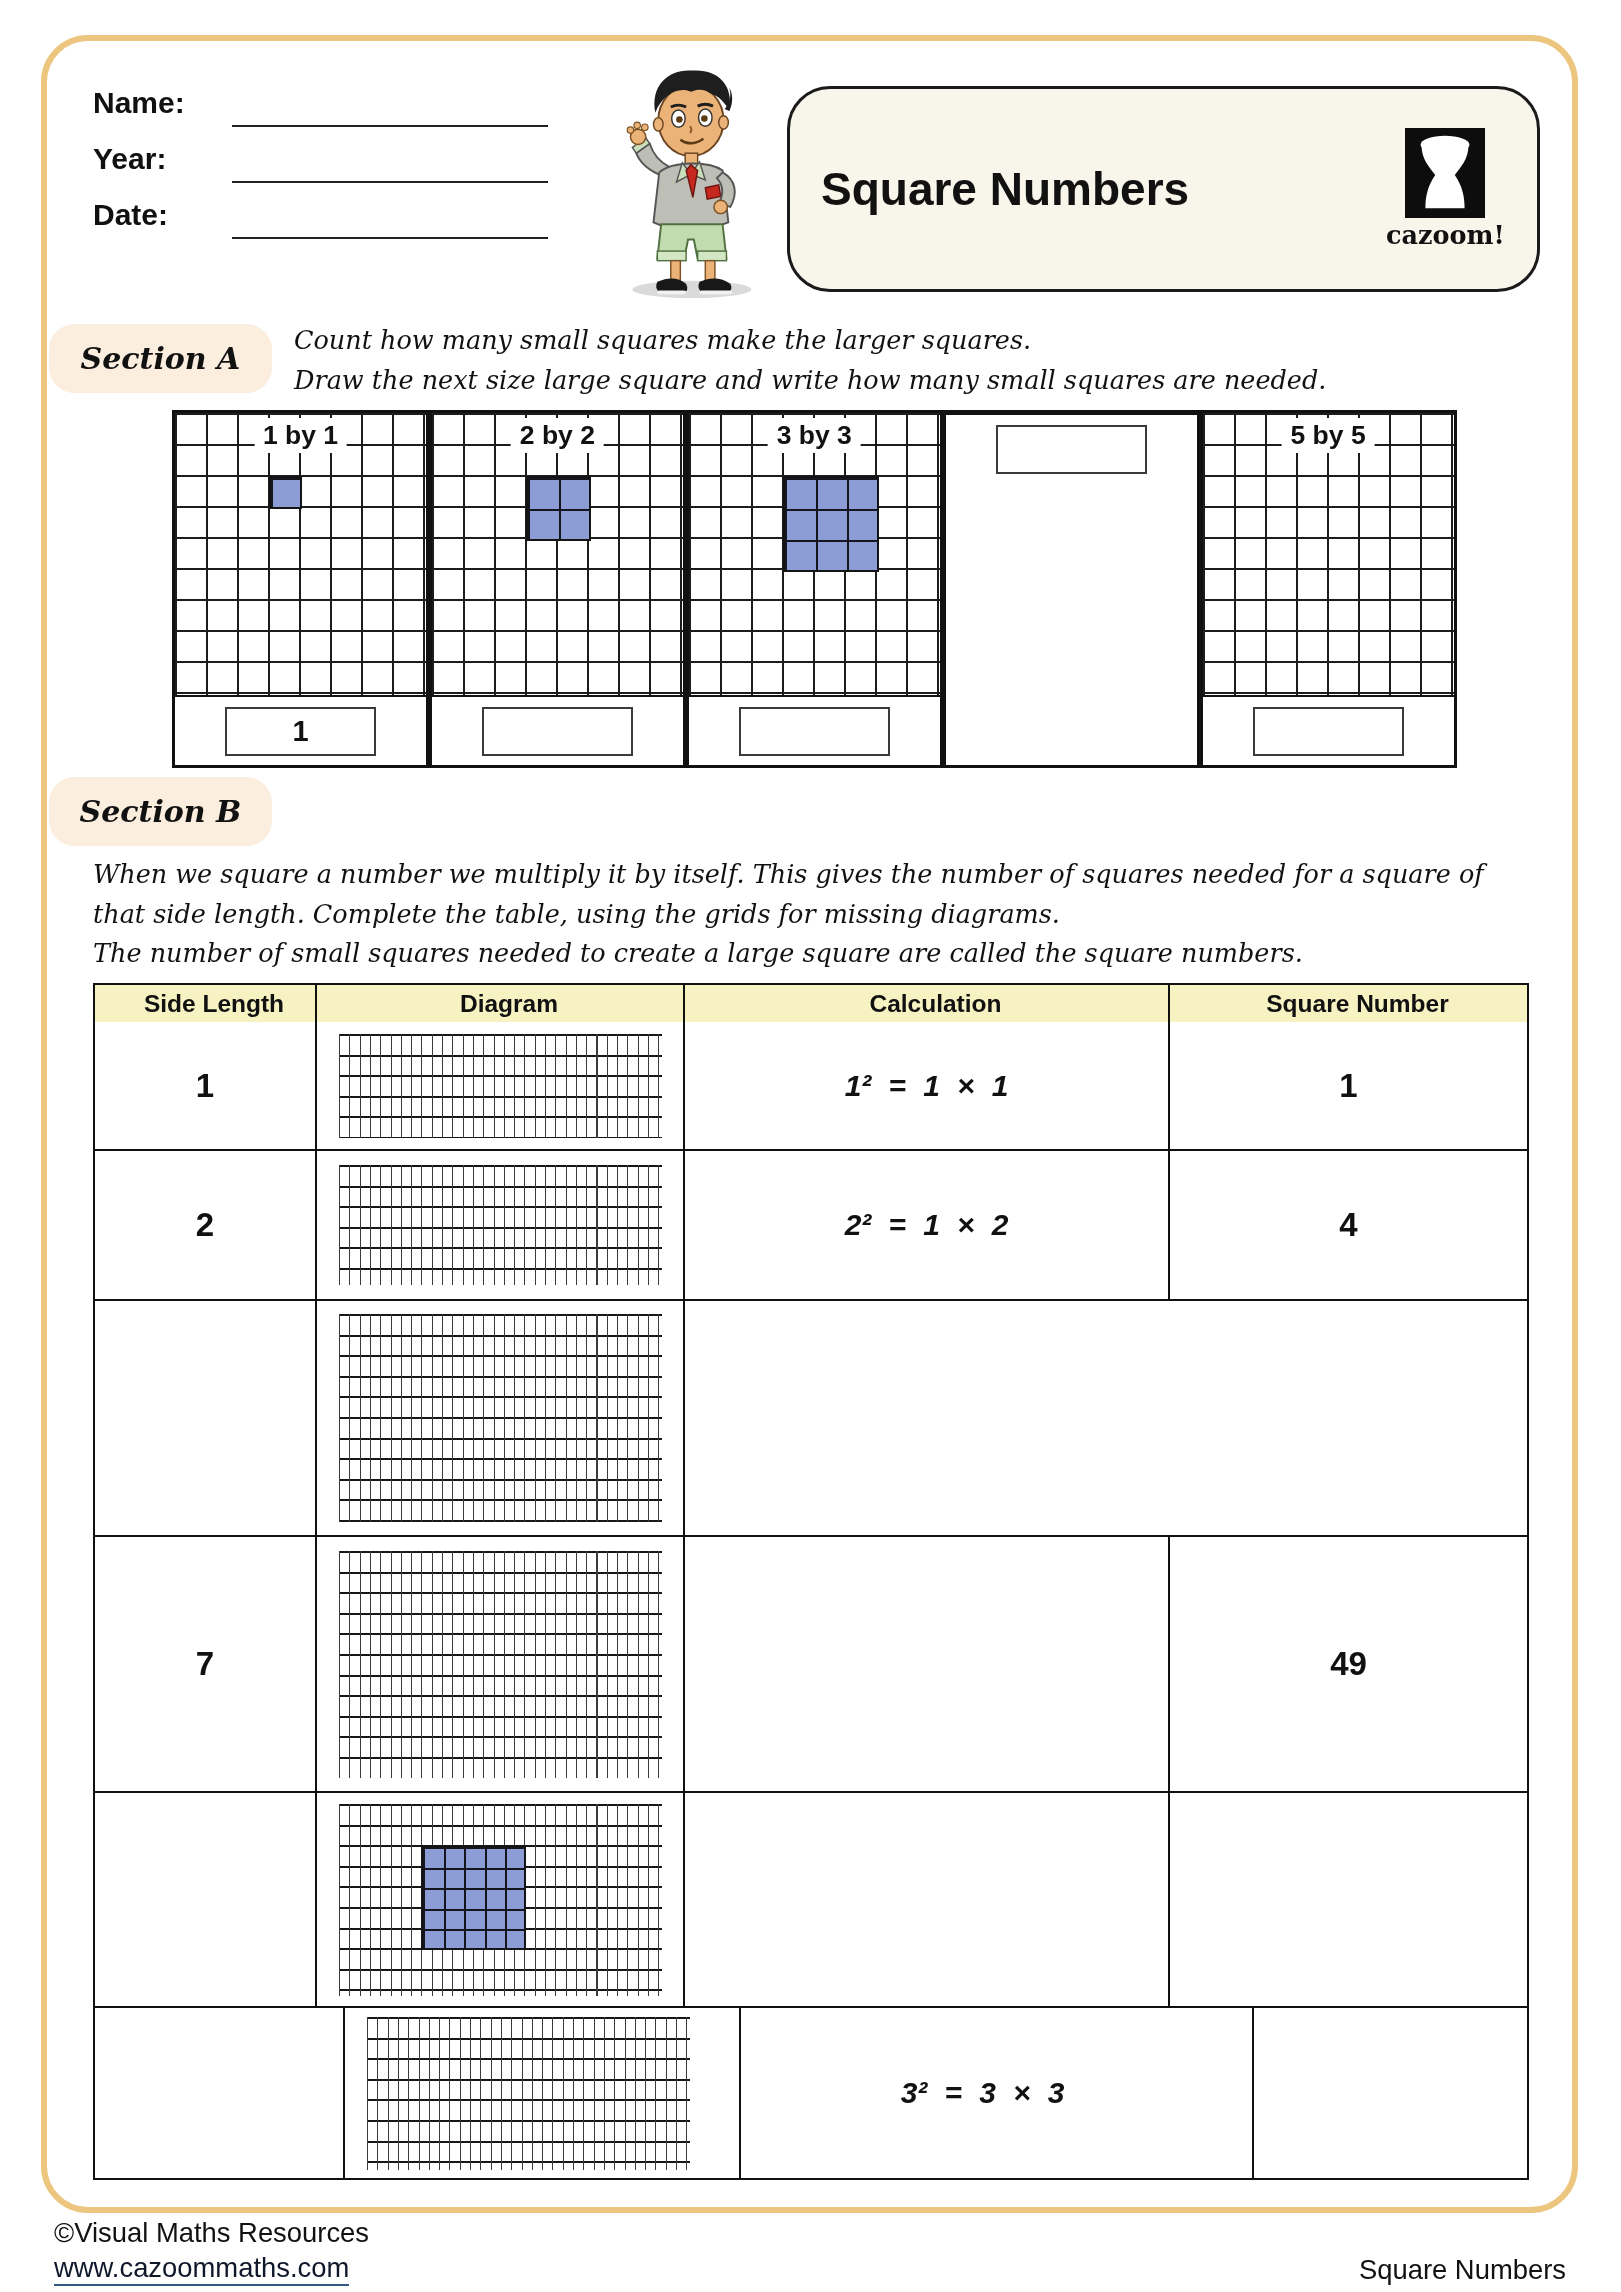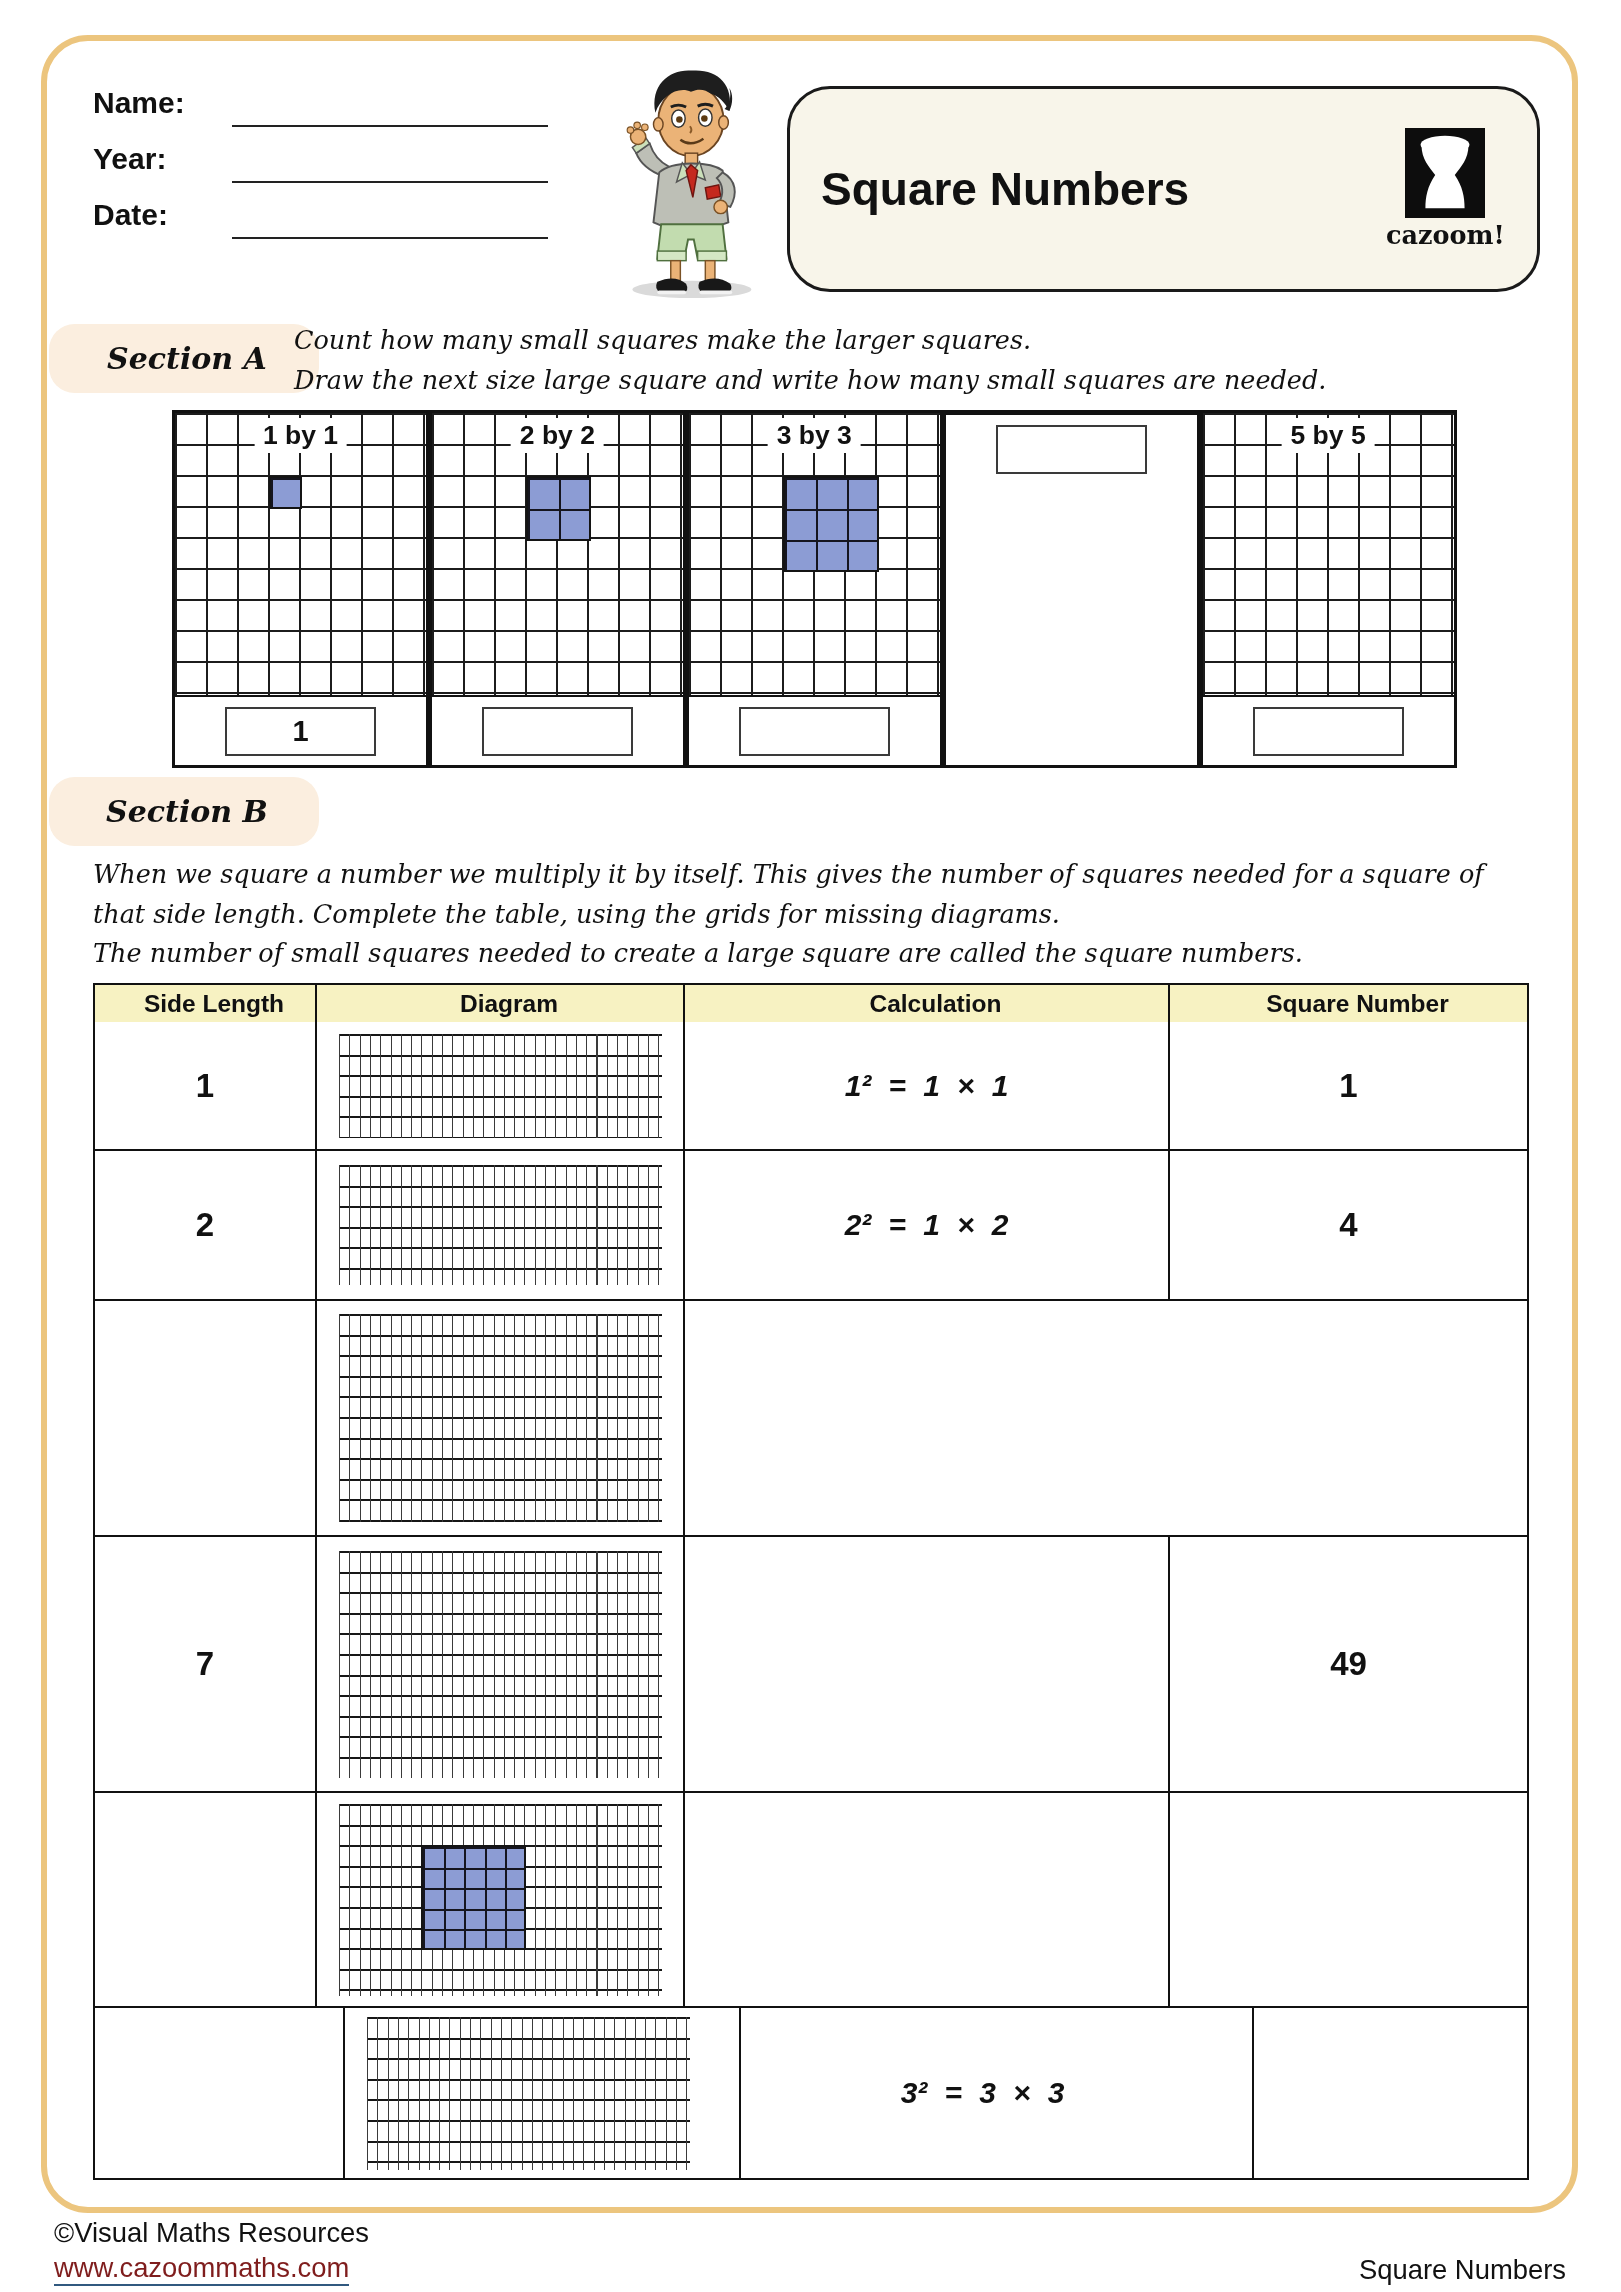--- a/index.html
+++ b/index.html
@@ -21,23 +21,23 @@
     border:3.9px solid #1a1a1a;border-radius:43px;background:#F8F5EA;
     display:flex;align-items:center;
   }
   .title-text{font-weight:bold;font-size:46px;padding-left:31px;flex:1;}
   .logo{width:118px;margin-right:33px;text-align:center;}
   .logo-drum{width:80px;height:90px;background:#0d0d0d;margin:0 auto;display:block;}
   .logo-name{font-family:"DejaVu Serif",serif;font-weight:bold;font-size:25.5px;margin-top:2px;}
 
   
   .sec-label{
-    position:absolute;left:49px;width:264px;height:69px;background:#FBEEDF;
+    position:absolute;left:49px;width:223px;height:69px;background:#FBEEDF;
     border-radius:25.5px;display:flex;align-items:center;justify-content:center;
-    font-family:"DejaVu Serif",serif;font-style:italic;font-weight:bold;font-size:30px;padding-left:6px;
+    font-family:"DejaVu Serif",serif;font-style:italic;font-weight:bold;font-size:30px;
   }
   .serif-it{font-family:"DejaVu Serif",serif;font-style:italic;font-size:25.5px;line-height:1.55;}
 
   
   .sa-grid{
     position:absolute;left:172px;top:410px;border:3.9px solid #111;background:#fff;
     display:flex;
   }
   .sa-divider{width:5.9px;background:#111;}
   .sa-panel{width:251px;}
@@ -86,21 +86,21 @@
   }
   .diag-shaded{
     position:absolute;background-color:#8C9CD4;border:2px solid #141414;box-sizing:border-box;
     background-image:
       repeating-linear-gradient(to right,#15151f 0 2px,transparent 2px 20.6px),
       repeating-linear-gradient(to bottom,#15151f 0 2px,transparent 2px 20.6px);
   }
 
   
   .foot-copy{position:absolute;left:54px;top:2217px;font-size:27.4px;}
-  .foot-link{position:absolute;left:54px;top:2252px;font-size:27.4px;color:#7f1d1d;border-bottom:2.9px solid #31597F;cursor:pointer;}
+  .foot-link{position:absolute;left:54px;top:2252px;font-size:27.4px;color:#0f172a;border-bottom:2.9px solid #31597F;cursor:pointer;}
   .foot-doc{position:absolute;right:55px;top:2254px;font-size:27.4px;}
 </style>
 </head>
 <body>
 
 <div class="page-border"></div>
 
 <div class="hdr-field" style="top:86px;">Name:</div>
 <div class="hdr-line" style="top:125px;"></div>
 <div class="hdr-field" style="top:142px;">Year:</div>

